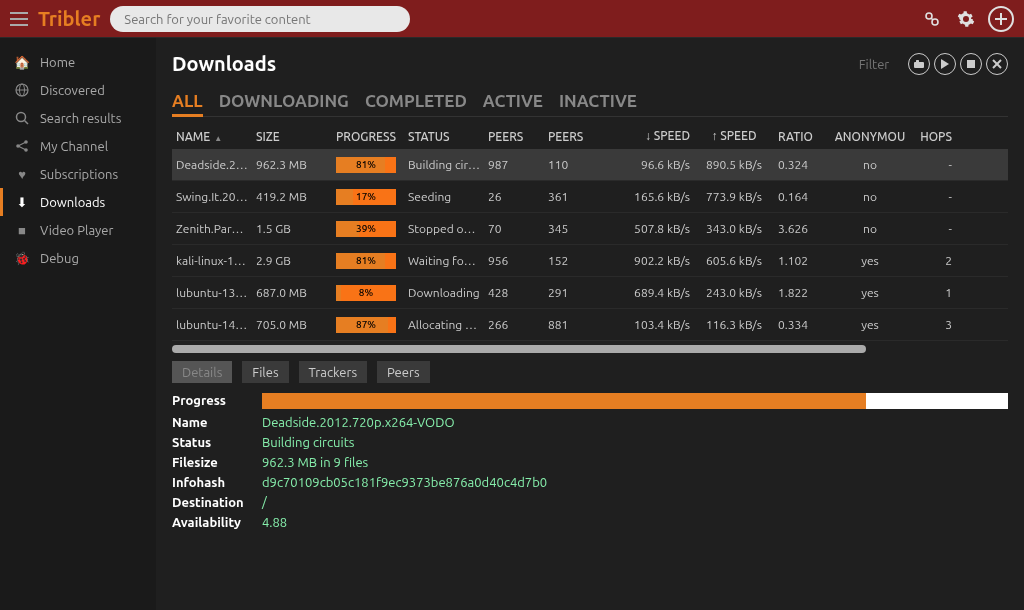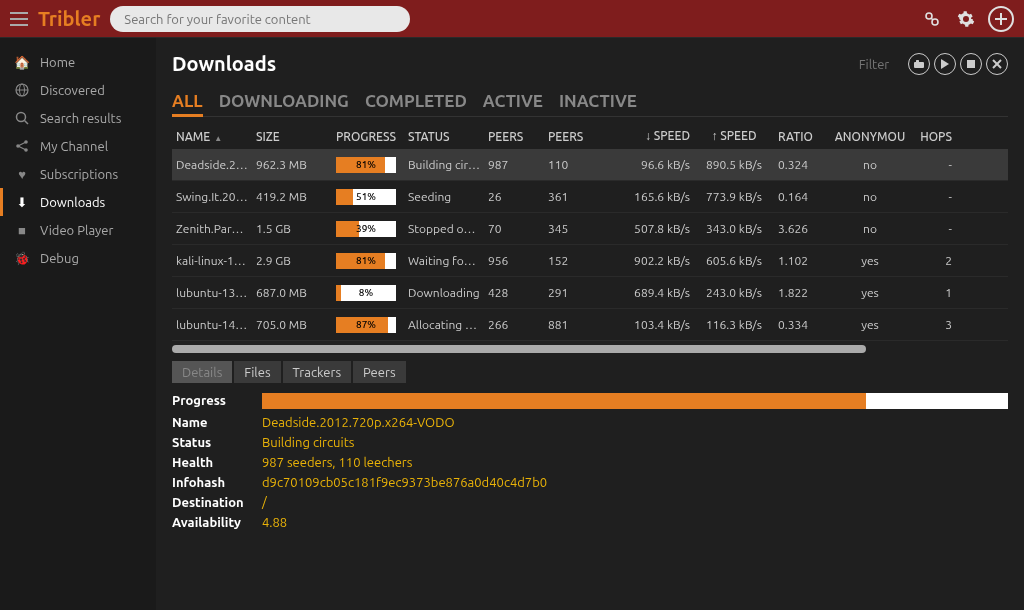--- a/index.html
+++ b/index.html
@@ -40,32 +40,32 @@
 .c-prog { width: 72px; }
 .c-status { width: 80px; }
 .c-seeds { width: 60px; }
 .c-peers { width: 70px; }
 .c-dspeed { width: 80px; text-align: right; }
 .c-uspeed { width: 80px; text-align: center; }
 .c-ratio { width: 56px; }
 .c-anon { width: 80px; text-align: center; }
 .c-hops { width: 46px; text-align: right; }
 .sort-a { font-size: 8px; color: #888; margin-left: 4px; }
-.prog-bar { width: 60px; height: 16px; background: #ffffff; position: relative; }
+.prog-bar { width: 60px; height: 16px; background: #f97316; position: relative; }
 .prog-fill { height: 100%; background: #e67e22; }
 .prog-text { position: absolute; inset: 0; display: flex; align-items: center; justify-content: center; font-size: 10px; color: #000; font-weight: 500; }
 .hscroll { height: 12px; background: #1f1f1f; position: relative; margin-top: 2px; }
 .hscroll-thumb { position: absolute; left: 0; top: 2px; height: 8px; width: 83%; background: #aaa; border-radius: 4px; }
-.detail-tabs { display: flex; gap: 2px; margin-top: 6px; }
+.detail-tabs { display: flex; gap: 10px; margin-top: 6px; }
 .dtab { padding: 4px 10px; font-size: 13px; background: #3a3a3a; color: #ccc; cursor: pointer; }
 .dtab.selected { background: #555; color: #888; }
 .details { margin-top: 10px; padding-bottom: 60px; }
 .det-row { display: flex; margin-bottom: 6px; font-size: 13px; }
 .det-label { width: 90px; font-weight: bold; color: #fff; }
-.det-val { color: #eab308; }
+.det-val { color: #86efac; }
 .big-prog { flex: 1; height: 16px; background: #fff; position: relative; }
 .big-prog-fill { height: 100%; background: #e67e22; width: 81%; }
 svg { display: block; }
 </style>
 </head>
 <body>
 
 <div class="topbar">
   <span class="menu-icon">
     <svg width="18" height="14" viewBox="0 0 18 14">
@@ -237,21 +237,21 @@
             <div class="cell c-ratio">0.324</div>
             <div class="cell c-anon">no</div>
             <div class="cell c-hops">-</div>
           </div>
           <div class="row">
             <div class="cell c-name">Swing.It.2010...</div>
             <div class="cell c-size">419.2 MB</div>
             <div class="cell c-prog">
               <div class="prog-bar">
                 <div class="prog-fill" style="width:29%"></div>
-                <div class="prog-text">51%</div>
+                <div class="prog-text">17%</div>
               </div>
             </div>
             <div class="cell c-status">Seeding</div>
             <div class="cell c-seeds">26</div>
             <div class="cell c-peers">361</div>
             <div class="cell c-dspeed">165.6 kB/s</div>
             <div class="cell c-uspeed">773.9 kB/s</div>
             <div class="cell c-ratio">0.164</div>
             <div class="cell c-anon">no</div>
             <div class="cell c-hops">-</div>
@@ -351,22 +351,22 @@
       </div>
       <div class="det-row">
           <div class="det-label">Name</div>
           <div class="det-val">Deadside.2012.720p.x264-VODO</div>
         </div>
       <div class="det-row">
           <div class="det-label">Status</div>
           <div class="det-val">Building circuits</div>
         </div>
       <div class="det-row">
-          <div class="det-label">Health</div>
-          <div class="det-val">987 seeders, 110 leechers</div>
+          <div class="det-label">Filesize</div>
+          <div class="det-val">962.3 MB in 9 files</div>
         </div>
       <div class="det-row">
           <div class="det-label">Infohash</div>
           <div class="det-val">d9c70109cb05c181f9ec9373be876a0d40c4d7b0</div>
         </div>
       <div class="det-row">
           <div class="det-label">Destination</div>
           <div class="det-val">/</div>
         </div>
       <div class="det-row">

